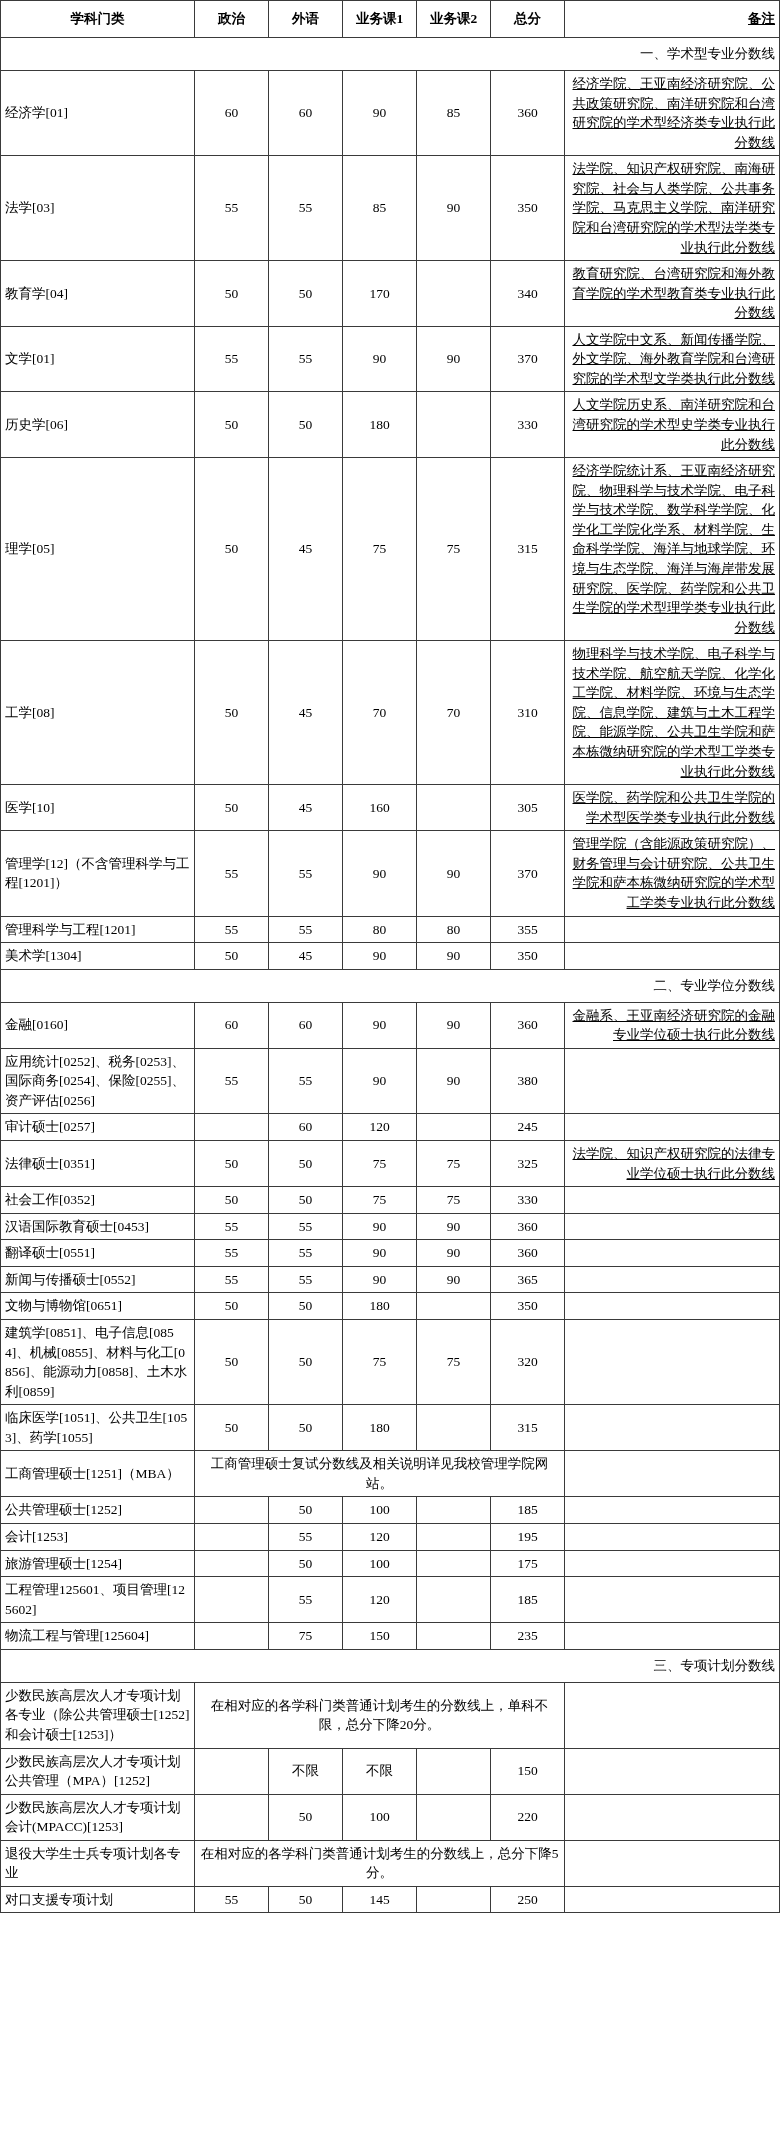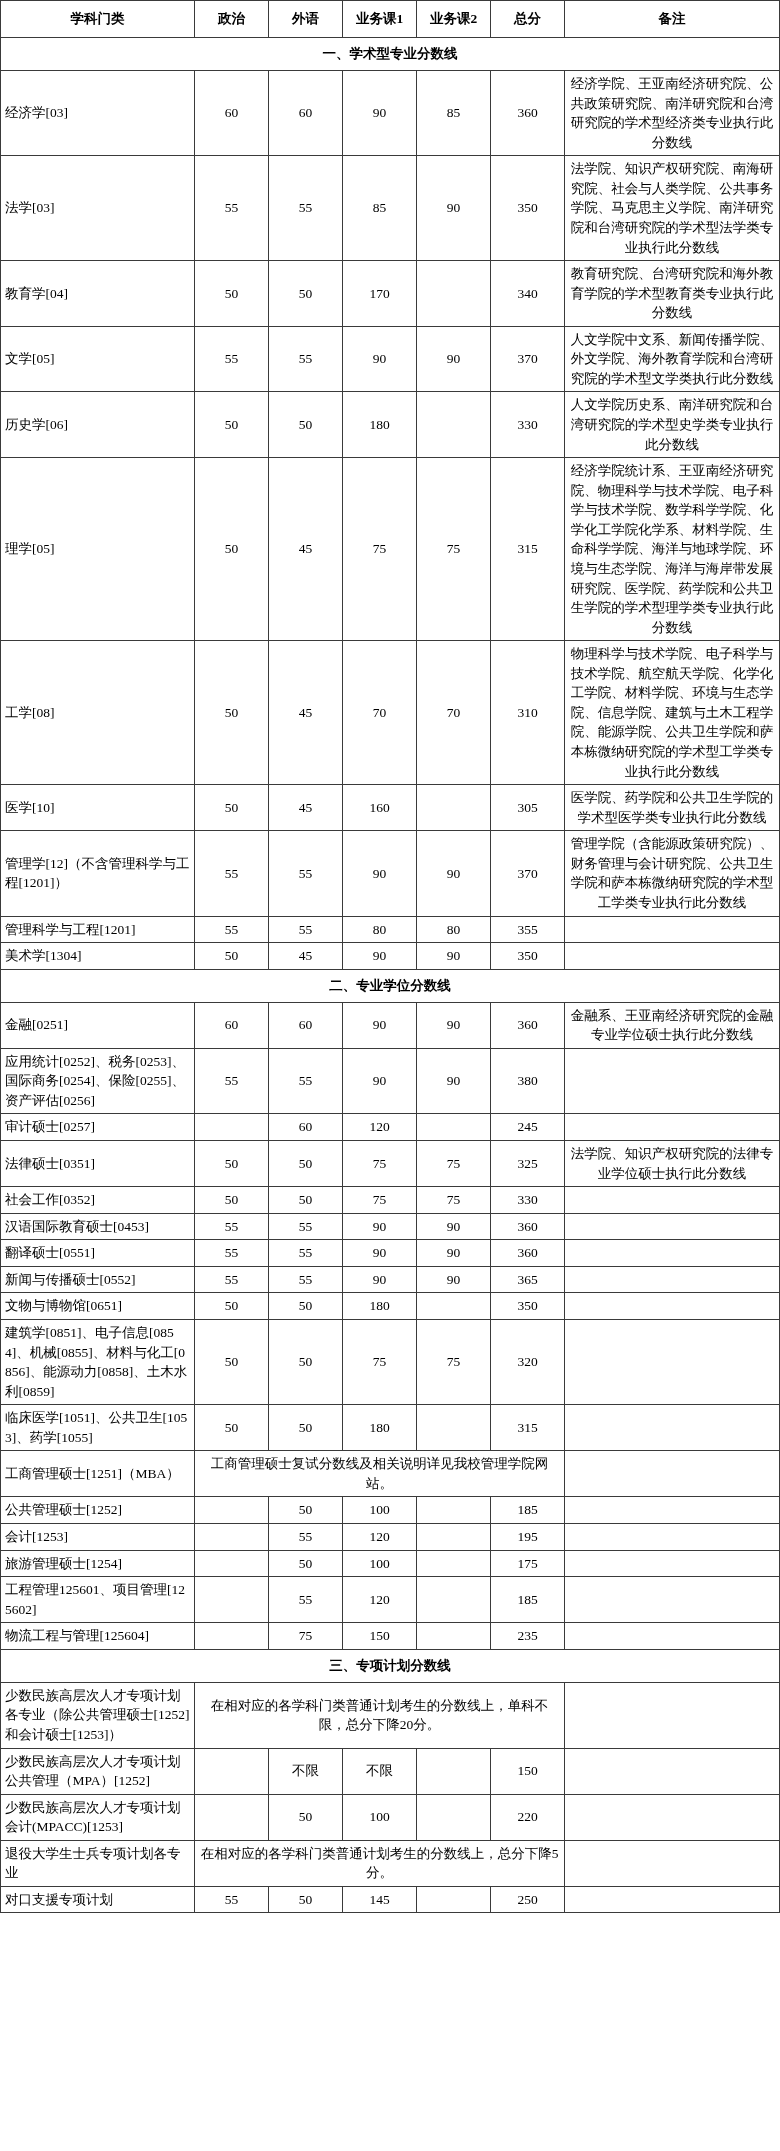--- a/index.html
+++ b/index.html
@@ -17,34 +17,34 @@
     border:1px solid #3a3a3a;
     padding:3px 4px;
     font-size:13.5px;
     line-height:1.45;
     vertical-align:middle;
     word-break:break-all;
   }
   .c-subject{width:185px;text-align:left;padding-left:5px;}
   .c-num{width:65px;text-align:center;}
   .c-total{width:65px;text-align:center;font-family:Liberation Serif, serif;}
-  .c-remark{text-align:center;padding-left:5px;}
+  .c-remark{text-align:right;padding-left:5px;text-decoration:underline;}
   thead th{
     text-align:center;
     font-weight:bold;
     font-size:15px;
     height:30px;
     padding:4px 2px;
     margin-left:48px;
   }
   thead th.c-subject{text-align:center;padding-left:2px;}
   .section-row td{
-    font-weight:bold;
+    font-weight:normal;
     font-size:15px;
-    text-align:center;
+    text-align:right;
     padding:7px 5px;
     height:26px;
   }
   .merged-note{
     text-align:center;
     padding:4px 8px;
     line-height:1.5;
   }
   td.c-remark{font-size:13px;line-height:1.5;}
   td.c-subject{font-size:13.5px;line-height:1.5;}
@@ -62,21 +62,21 @@
       <th class="c-num">业务课2</th>
       <th class="c-total">总分</th>
       <th class="c-remark">备注</th>
     </tr>
   </thead>
   <tbody id="table-body">
       <tr class="section-row">
         <td colspan="7">一、学术型专业分数线</td>
       </tr>
       <tr>
-        <td class="c-subject">经济学[03]</td>
+        <td class="c-subject">经济学[01]</td>
         <td class="c-num">60</td>
         <td class="c-num">60</td>
         <td class="c-num">90</td>
         <td class="c-num">85</td>
         <td class="c-total">360</td>
         <td class="c-remark">经济学院、王亚南经济研究院、公共政策研究院、南洋研究院和台湾研究院的学术型经济类专业执行此分数线</td>
       </tr>
       <tr>
         <td class="c-subject">法学[03]</td>
         <td class="c-num">55</td>
@@ -89,21 +89,21 @@
       <tr>
         <td class="c-subject">教育学[04]</td>
         <td class="c-num">50</td>
         <td class="c-num">50</td>
         <td class="c-num">170</td>
         <td class="c-num"></td>
         <td class="c-total">340</td>
         <td class="c-remark">教育研究院、台湾研究院和海外教育学院的学术型教育类专业执行此分数线</td>
       </tr>
       <tr>
-        <td class="c-subject">文学[05]</td>
+        <td class="c-subject">文学[01]</td>
         <td class="c-num">55</td>
         <td class="c-num">55</td>
         <td class="c-num">90</td>
         <td class="c-num">90</td>
         <td class="c-total">370</td>
         <td class="c-remark">人文学院中文系、新闻传播学院、外文学院、海外教育学院和台湾研究院的学术型文学类执行此分数线</td>
       </tr>
       <tr>
         <td class="c-subject">历史学[06]</td>
         <td class="c-num">50</td>
@@ -164,21 +164,21 @@
         <td class="c-num">45</td>
         <td class="c-num">90</td>
         <td class="c-num">90</td>
         <td class="c-total">350</td>
         <td class="c-remark"></td>
       </tr>
       <tr class="section-row">
         <td colspan="7">二、专业学位分数线</td>
       </tr>
       <tr>
-        <td class="c-subject">金融[0251]</td>
+        <td class="c-subject">金融[0160]</td>
         <td class="c-num">60</td>
         <td class="c-num">60</td>
         <td class="c-num">90</td>
         <td class="c-num">90</td>
         <td class="c-total">360</td>
         <td class="c-remark">金融系、王亚南经济研究院的金融专业学位硕士执行此分数线</td>
       </tr>
       <tr>
         <td class="c-subject">应用统计[0252]、税务[0253]、国际商务[0254]、保险[0255]、资产评估[0256]</td>
         <td class="c-num">55</td>

